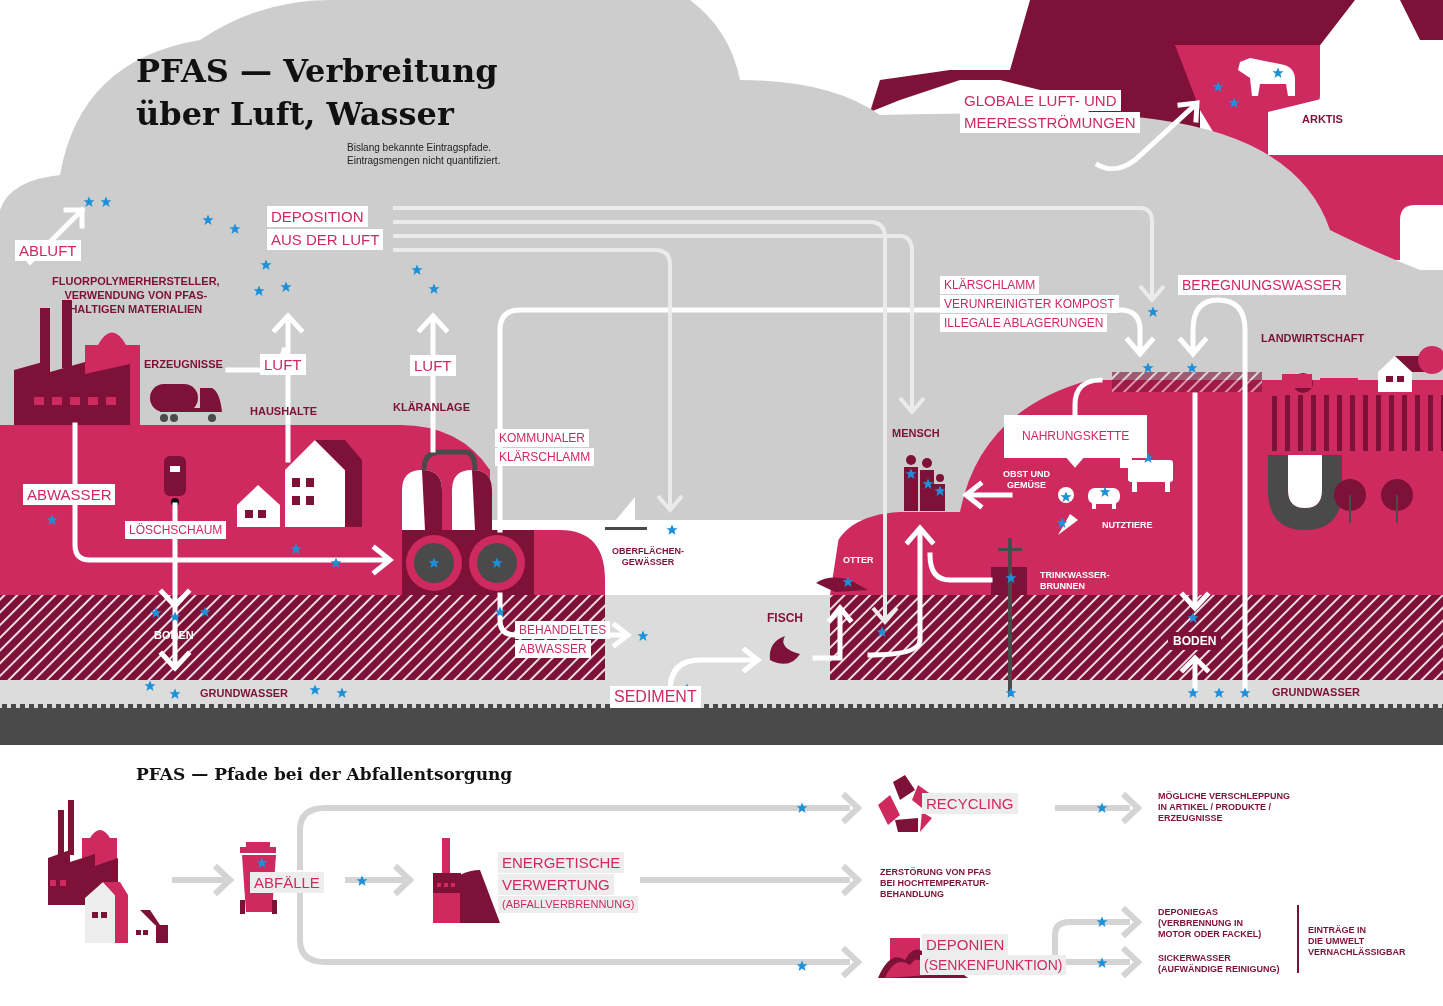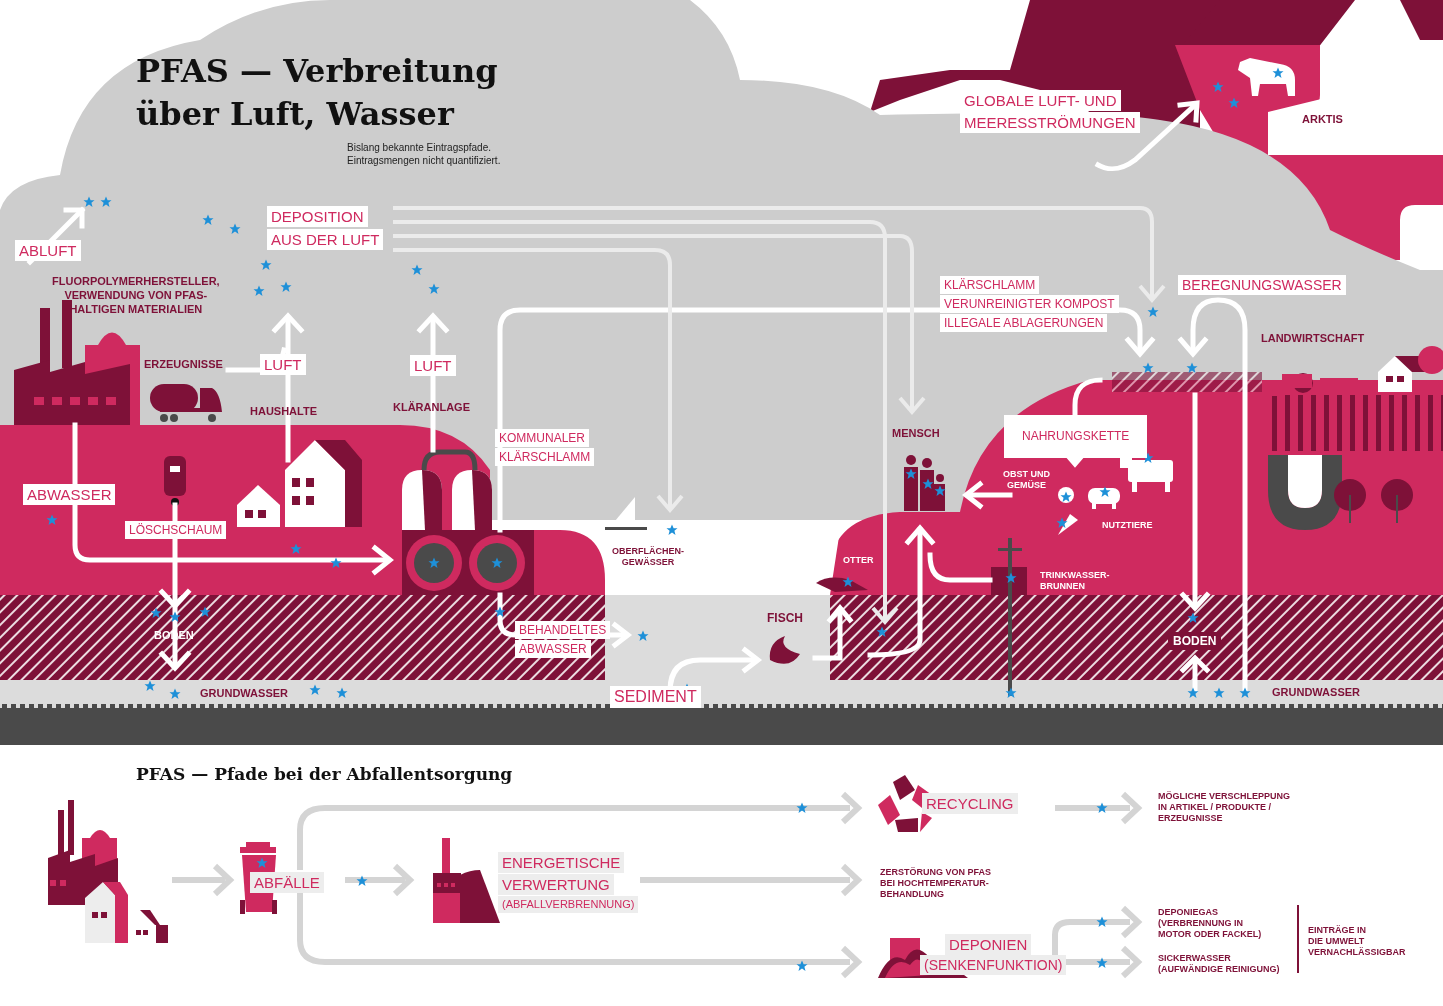--- a/index.html
+++ b/index.html
@@ -593,21 +593,21 @@
 <div class="lbl light" style="left:154px;top:630px;">BODEN</div>
 <div class="lbl boden-dark" style="left:1168px;top:632px;">BODEN</div>
 
 <div class="title" style="left:136px;top:764px;font-size:17px;">PFAS — Pfade bei der Abfallentsorgung</div>
 
 <div class="tag tag-grey" style="left:250px;top:872px;font-size:15px;">ABFÄLLE</div>
 <div class="tag tag-grey" style="left:498px;top:852px;font-size:15px;">ENERGETISCHE</div>
 <div class="tag tag-grey" style="left:498px;top:874px;font-size:15px;">VERWERTUNG</div>
 <div class="tag tag-grey" style="left:498px;top:896px;font-size:11px;">(ABFALLVERBRENNUNG)</div>
 <div class="tag tag-grey" style="left:922px;top:793px;font-size:15px;">RECYCLING</div>
-<div class="tag tag-grey" style="left:922px;top:934px;font-size:15px;margin-left:23px;">DEPONIEN</div>
+<div class="tag tag-grey" style="left:922px;top:934px;font-size:15px;">DEPONIEN</div>
 <div class="tag tag-grey" style="left:920px;top:955px;font-size:14px;">(SENKENFUNKTION)</div>
 
 <div class="lbl dark" style="left:1158px;top:791px;font-size:9px;line-height:11px;">
   <div>MÖGLICHE VERSCHLEPPUNG</div>
   <div>IN ARTIKEL / PRODUKTE /</div>
   <div>ERZEUGNISSE</div>
 </div>
 <div class="lbl dark" style="left:880px;top:867px;font-size:9px;line-height:11px;">
   <div>ZERSTÖRUNG VON PFAS</div>
   <div>BEI HOCHTEMPERATUR-</div>

